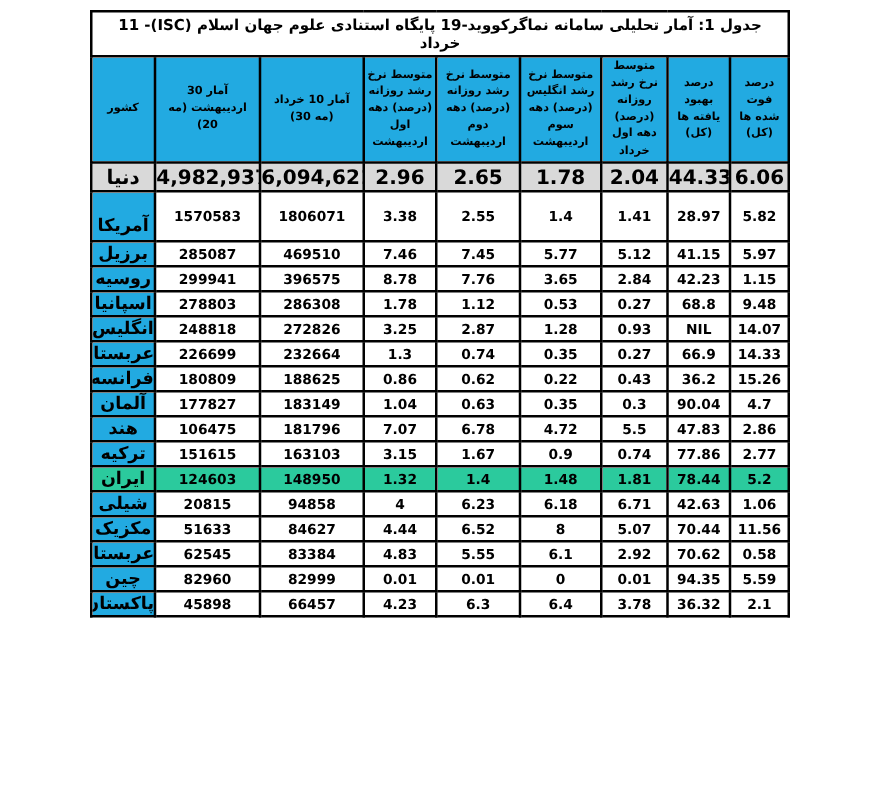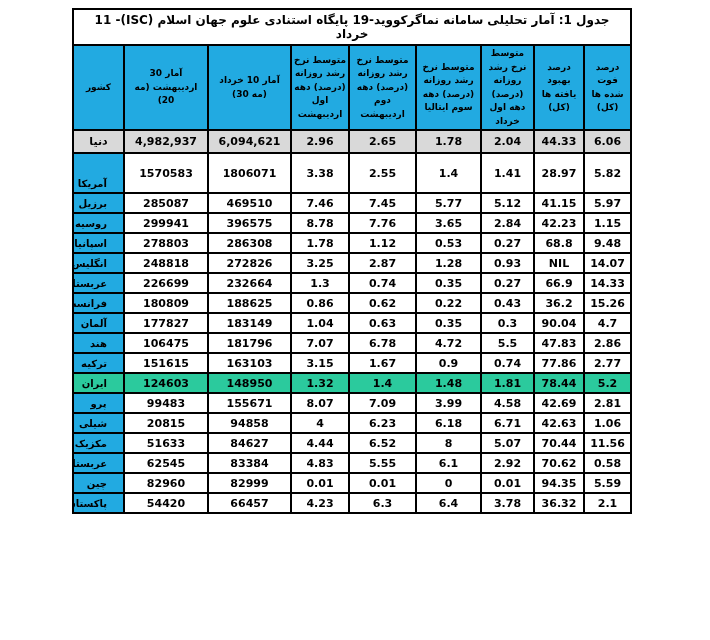--- a/index.html
+++ b/index.html
@@ -23,28 +23,28 @@
     height:30px;background:#fff;
     font-size:12px;direction:rtl;padding:2px 6px;border-radius:17px;
   }
   tr.r-head td{
     height:81px;background:var(--cyan,#22aae1);
     font-size:9px;line-height:1.5;direction:rtl;
     padding:1px 2px;vertical-align:middle;
   }
   tr.r-world td{
     height:21px;background:var(--gray,#d9d9d9);
-    font-size:11px;
+    font-size:16px;
   }
   tr.r-world td.country{background:var(--gray,#d9d9d9);}
   tr.r-data td{height:18px;font-size:11px;background:#fff;}
   tr.r-data.r-tall td{height:35px;}
   tr.r-data td.country{
     background:var(--cyan,#22aae1);
-    font-size:10px;direction:rtl;padding:0 16px;
+    font-size:14px;direction:rtl;padding:0 0;
   }
   tr.r-data.r-tall td.country{vertical-align:bottom;padding-bottom:3px;}
   tr.r-data.r-hl td{background:var(--green,#2bca9d);}
   tr.r-data.r-hl td.country{background:var(--green,#2bca9d);margin-left:28px;}
   td.country{direction:rtl;}
 </style>
 </head>
 <body>
 
 <div class="canvas">
@@ -63,21 +63,21 @@
     <tbody id="tbl-body">
       <tr class="r-title">
         <td colspan="9">جدول 1: آمار تحلیلی سامانه نماگرکووید-19 پایگاه استنادی علوم جهان اسلام (ISC)- 11 خرداد</td>
       </tr>
       <tr class="r-head" id="head-row">
           <td>كشور</td>
           <td>آمار 30 اردیبهشت (مه 20)</td>
           <td>آمار 10 خرداد (مه 30)</td>
           <td>متوسط نرخ رشد روزانه (درصد) دهه اول اردیبهشت</td>
           <td>متوسط نرخ رشد روزانه (درصد) دهه دوم اردیبهشت</td>
-          <td>متوسط نرخ رشد روزانه (درصد) دهه سوم ایتالیا</td>
+          <td>متوسط نرخ رشد انگلیس (درصد) دهه سوم اردیبهشت</td>
           <td>متوسط نرخ رشد روزانه (درصد) دهه اول خرداد</td>
           <td>درصد بهبود یافته ها (کل)</td>
           <td>درصد فوت شده ها (کل)</td>
         </tr>
     <tr class="r-world">
           <td class="country">دنیا</td>
           <td>4,982,937</td>
           <td>6,094,621</td>
           <td>2.96</td>
           <td>2.65</td>
@@ -201,31 +201,20 @@
           <td>124603</td>
           <td>148950</td>
           <td>1.32</td>
           <td>1.4</td>
           <td>1.48</td>
           <td>1.81</td>
           <td>78.44</td>
           <td>5.2</td>
         </tr>
         <tr class="r-data">
-          <td class="country">پرو</td>
-          <td>99483</td>
-          <td>155671</td>
-          <td>8.07</td>
-          <td>7.09</td>
-          <td>3.99</td>
-          <td>4.58</td>
-          <td>42.69</td>
-          <td>2.81</td>
-        </tr>
-        <tr class="r-data">
           <td class="country">شیلی</td>
           <td>20815</td>
           <td>94858</td>
           <td>4</td>
           <td>6.23</td>
           <td>6.18</td>
           <td>6.71</td>
           <td>42.63</td>
           <td>1.06</td>
         </tr>
@@ -257,21 +246,21 @@
           <td>82999</td>
           <td>0.01</td>
           <td>0.01</td>
           <td>0</td>
           <td>0.01</td>
           <td>94.35</td>
           <td>5.59</td>
         </tr>
         <tr class="r-data">
           <td class="country">پاکستان</td>
-          <td>54420</td>
+          <td>45898</td>
           <td>66457</td>
           <td>4.23</td>
           <td>6.3</td>
           <td>6.4</td>
           <td>3.78</td>
           <td>36.32</td>
           <td>2.1</td>
         </tr>
       </tbody>
   </table>

